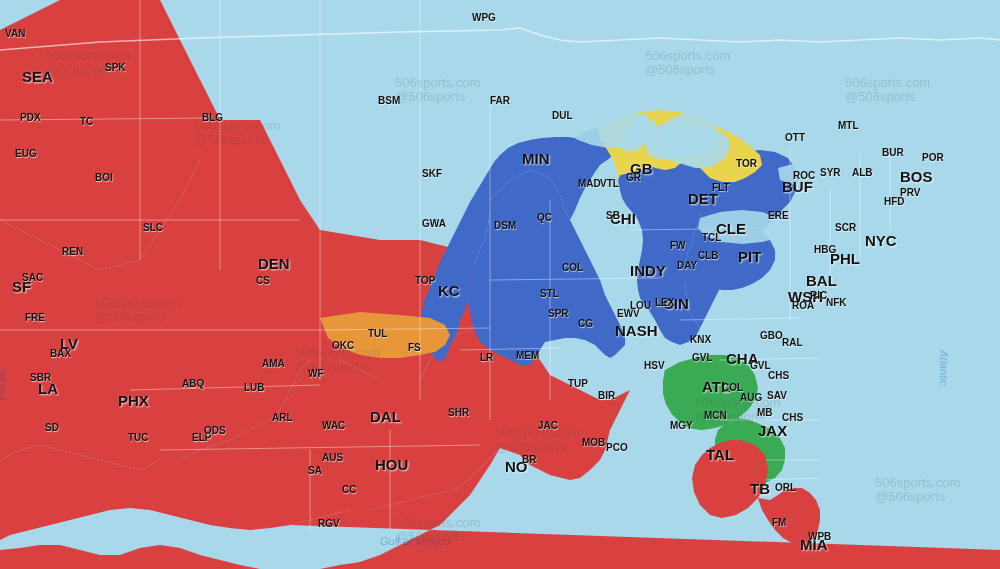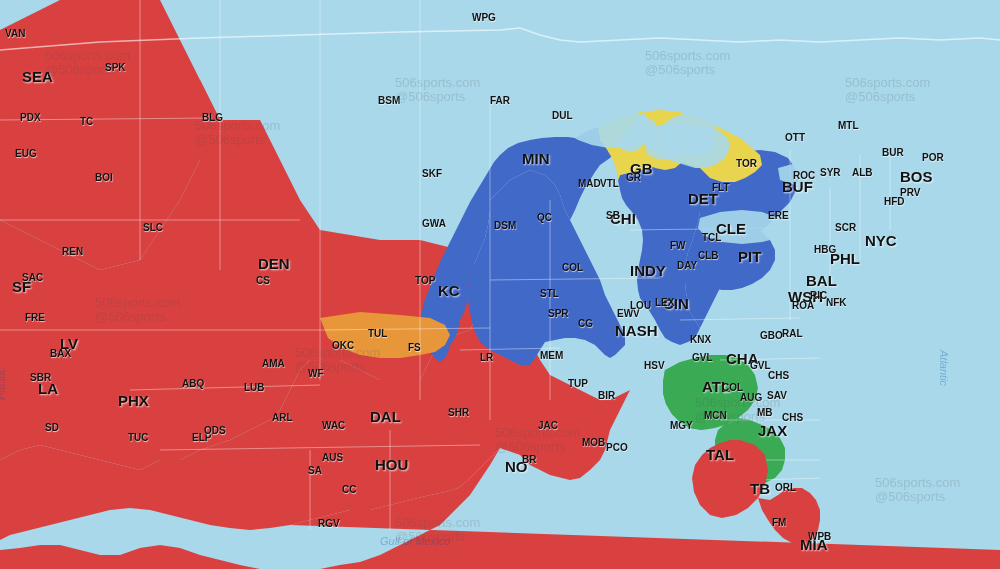--- a/index.html
+++ b/index.html
@@ -215,21 +215,21 @@
   <div class="city-label" style="left:472px;top:12px">WPG</div>
   <div class="city-label" style="left:422px;top:168px">SKF</div>
   <div class="city-label" style="left:422px;top:218px">GWA</div>
   <div class="city-label" style="left:494px;top:220px">DSM</div>
   <div class="city-label" style="left:537px;top:212px">QC</div>
   <div class="city-label" style="left:332px;top:340px">OKC</div>
   <div class="city-label" style="left:368px;top:328px">TUL</div>
   <div class="city-label" style="left:408px;top:342px">FS</div>
   <div class="city-label" style="left:480px;top:352px">LR</div>
   <div class="city-label" style="left:448px;top:407px">SHR</div>
-  <div class="city-label" style="left:540px;top:350px">MEM</div>
+  <div class="city-label" style="left:516px;top:350px">MEM</div>
   <div class="city-label" style="left:568px;top:378px">TUP</div>
   <div class="city-label" style="left:598px;top:390px">BIR</div>
   <div class="city-label" style="left:538px;top:420px">JAC</div>
   <div class="city-label" style="left:582px;top:437px">MOB</div>
   <div class="city-label" style="left:522px;top:454px">BR</div>
   <div class="city-label" style="left:606px;top:442px">PCO</div>
   <div class="city-label" style="left:415px;top:275px">TOP</div>
   <div class="city-label" style="left:540px;top:288px">STL</div>
   <div class="city-label" style="left:562px;top:262px">COL</div>
   <div class="city-label" style="left:548px;top:308px">SPR</div>
@@ -256,21 +256,21 @@
   <div class="city-label" style="left:900px;top:187px">PRV</div>
   <div class="city-label" style="left:922px;top:152px">POR</div>
   <div class="city-label" style="left:882px;top:147px">BUR</div>
   <div class="city-label" style="left:768px;top:210px">ERE</div>
   <div class="city-label" style="left:835px;top:222px">SCR</div>
   <div class="city-label" style="left:826px;top:297px">NFK</div>
   <div class="city-label" style="left:810px;top:290px">RIC</div>
   <div class="city-label" style="left:792px;top:300px">ROA</div>
   <div class="city-label" style="left:814px;top:244px">HBG</div>
   <div class="city-label" style="left:760px;top:330px">GBO</div>
-  <div class="city-label" style="left:782px;top:328px">RAL</div>
+  <div class="city-label" style="left:782px;top:337px">RAL</div>
   <div class="city-label" style="left:750px;top:360px">GVL</div>
   <div class="city-label" style="left:768px;top:370px">CHS</div>
   <div class="city-label" style="left:767px;top:390px">SAV</div>
   <div class="city-label" style="left:740px;top:392px">AUG</div>
   <div class="city-label" style="left:722px;top:382px">COL</div>
   <div class="city-label" style="left:704px;top:410px">MCN</div>
   <div class="city-label" style="left:670px;top:420px">MGY</div>
   <div class="city-label" style="left:782px;top:412px">CHS</div>
   <div class="city-label" style="left:690px;top:334px">KNX</div>
   <div class="city-label" style="left:644px;top:360px">HSV</div>

